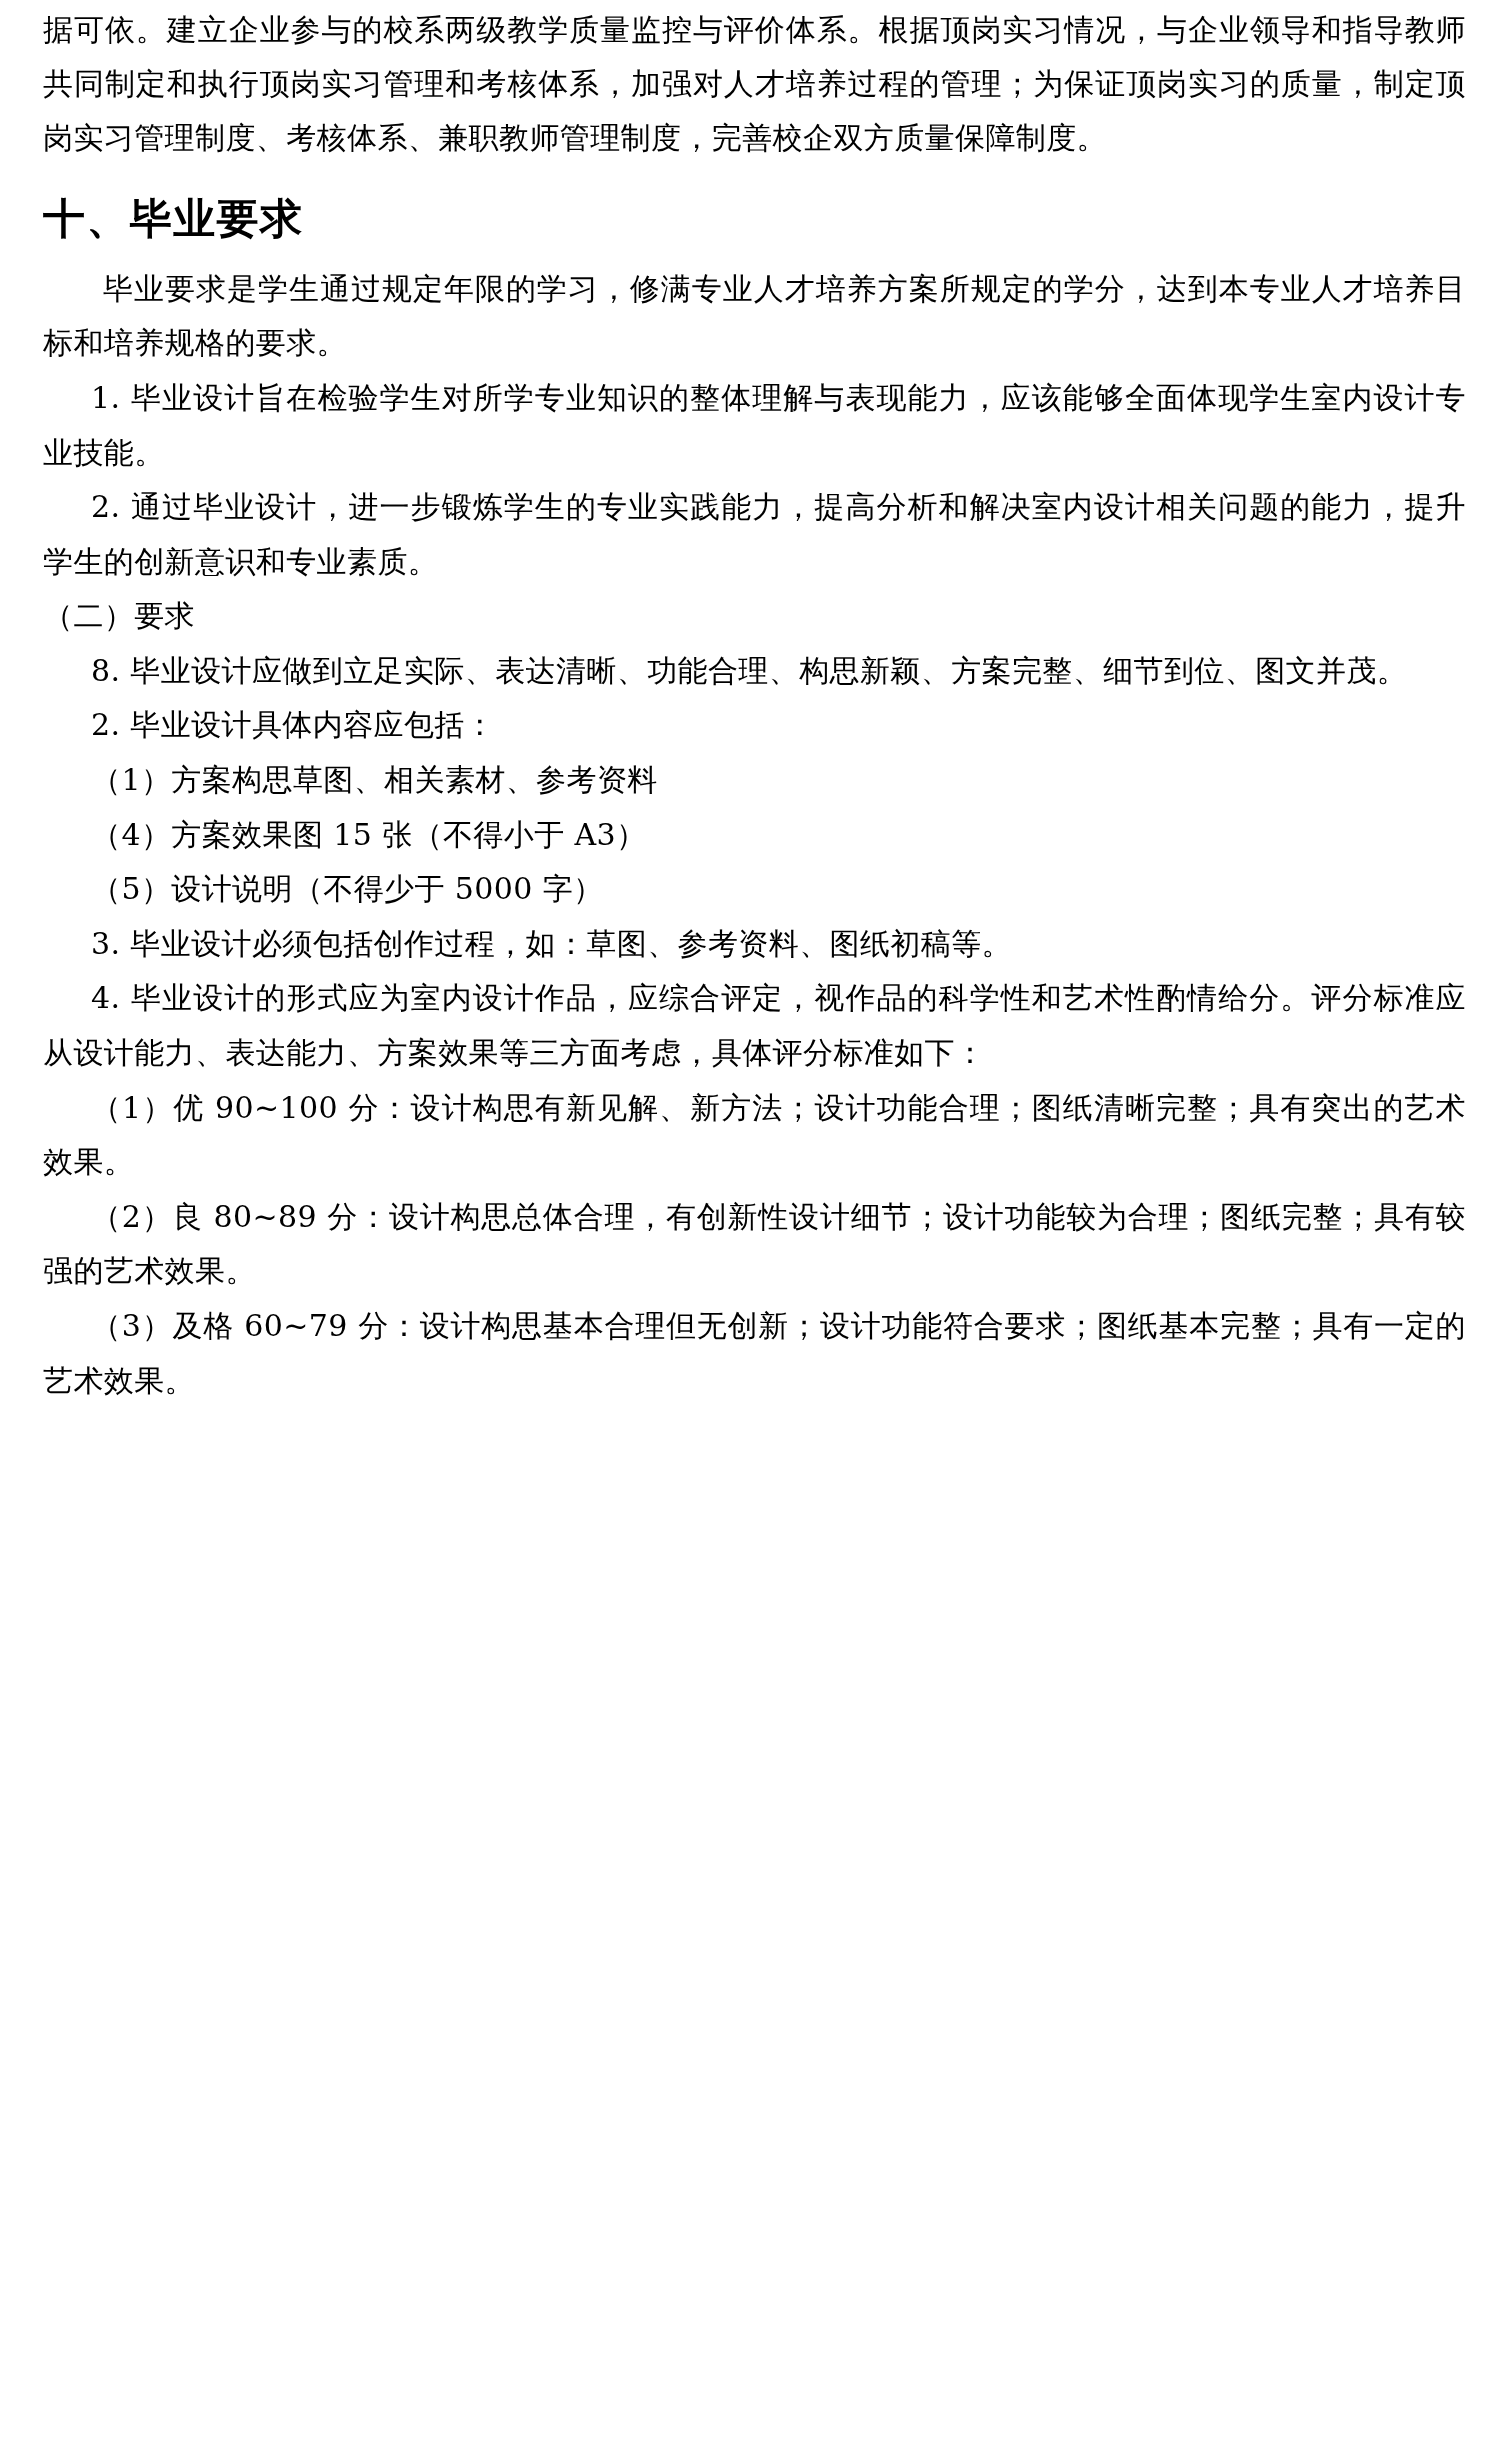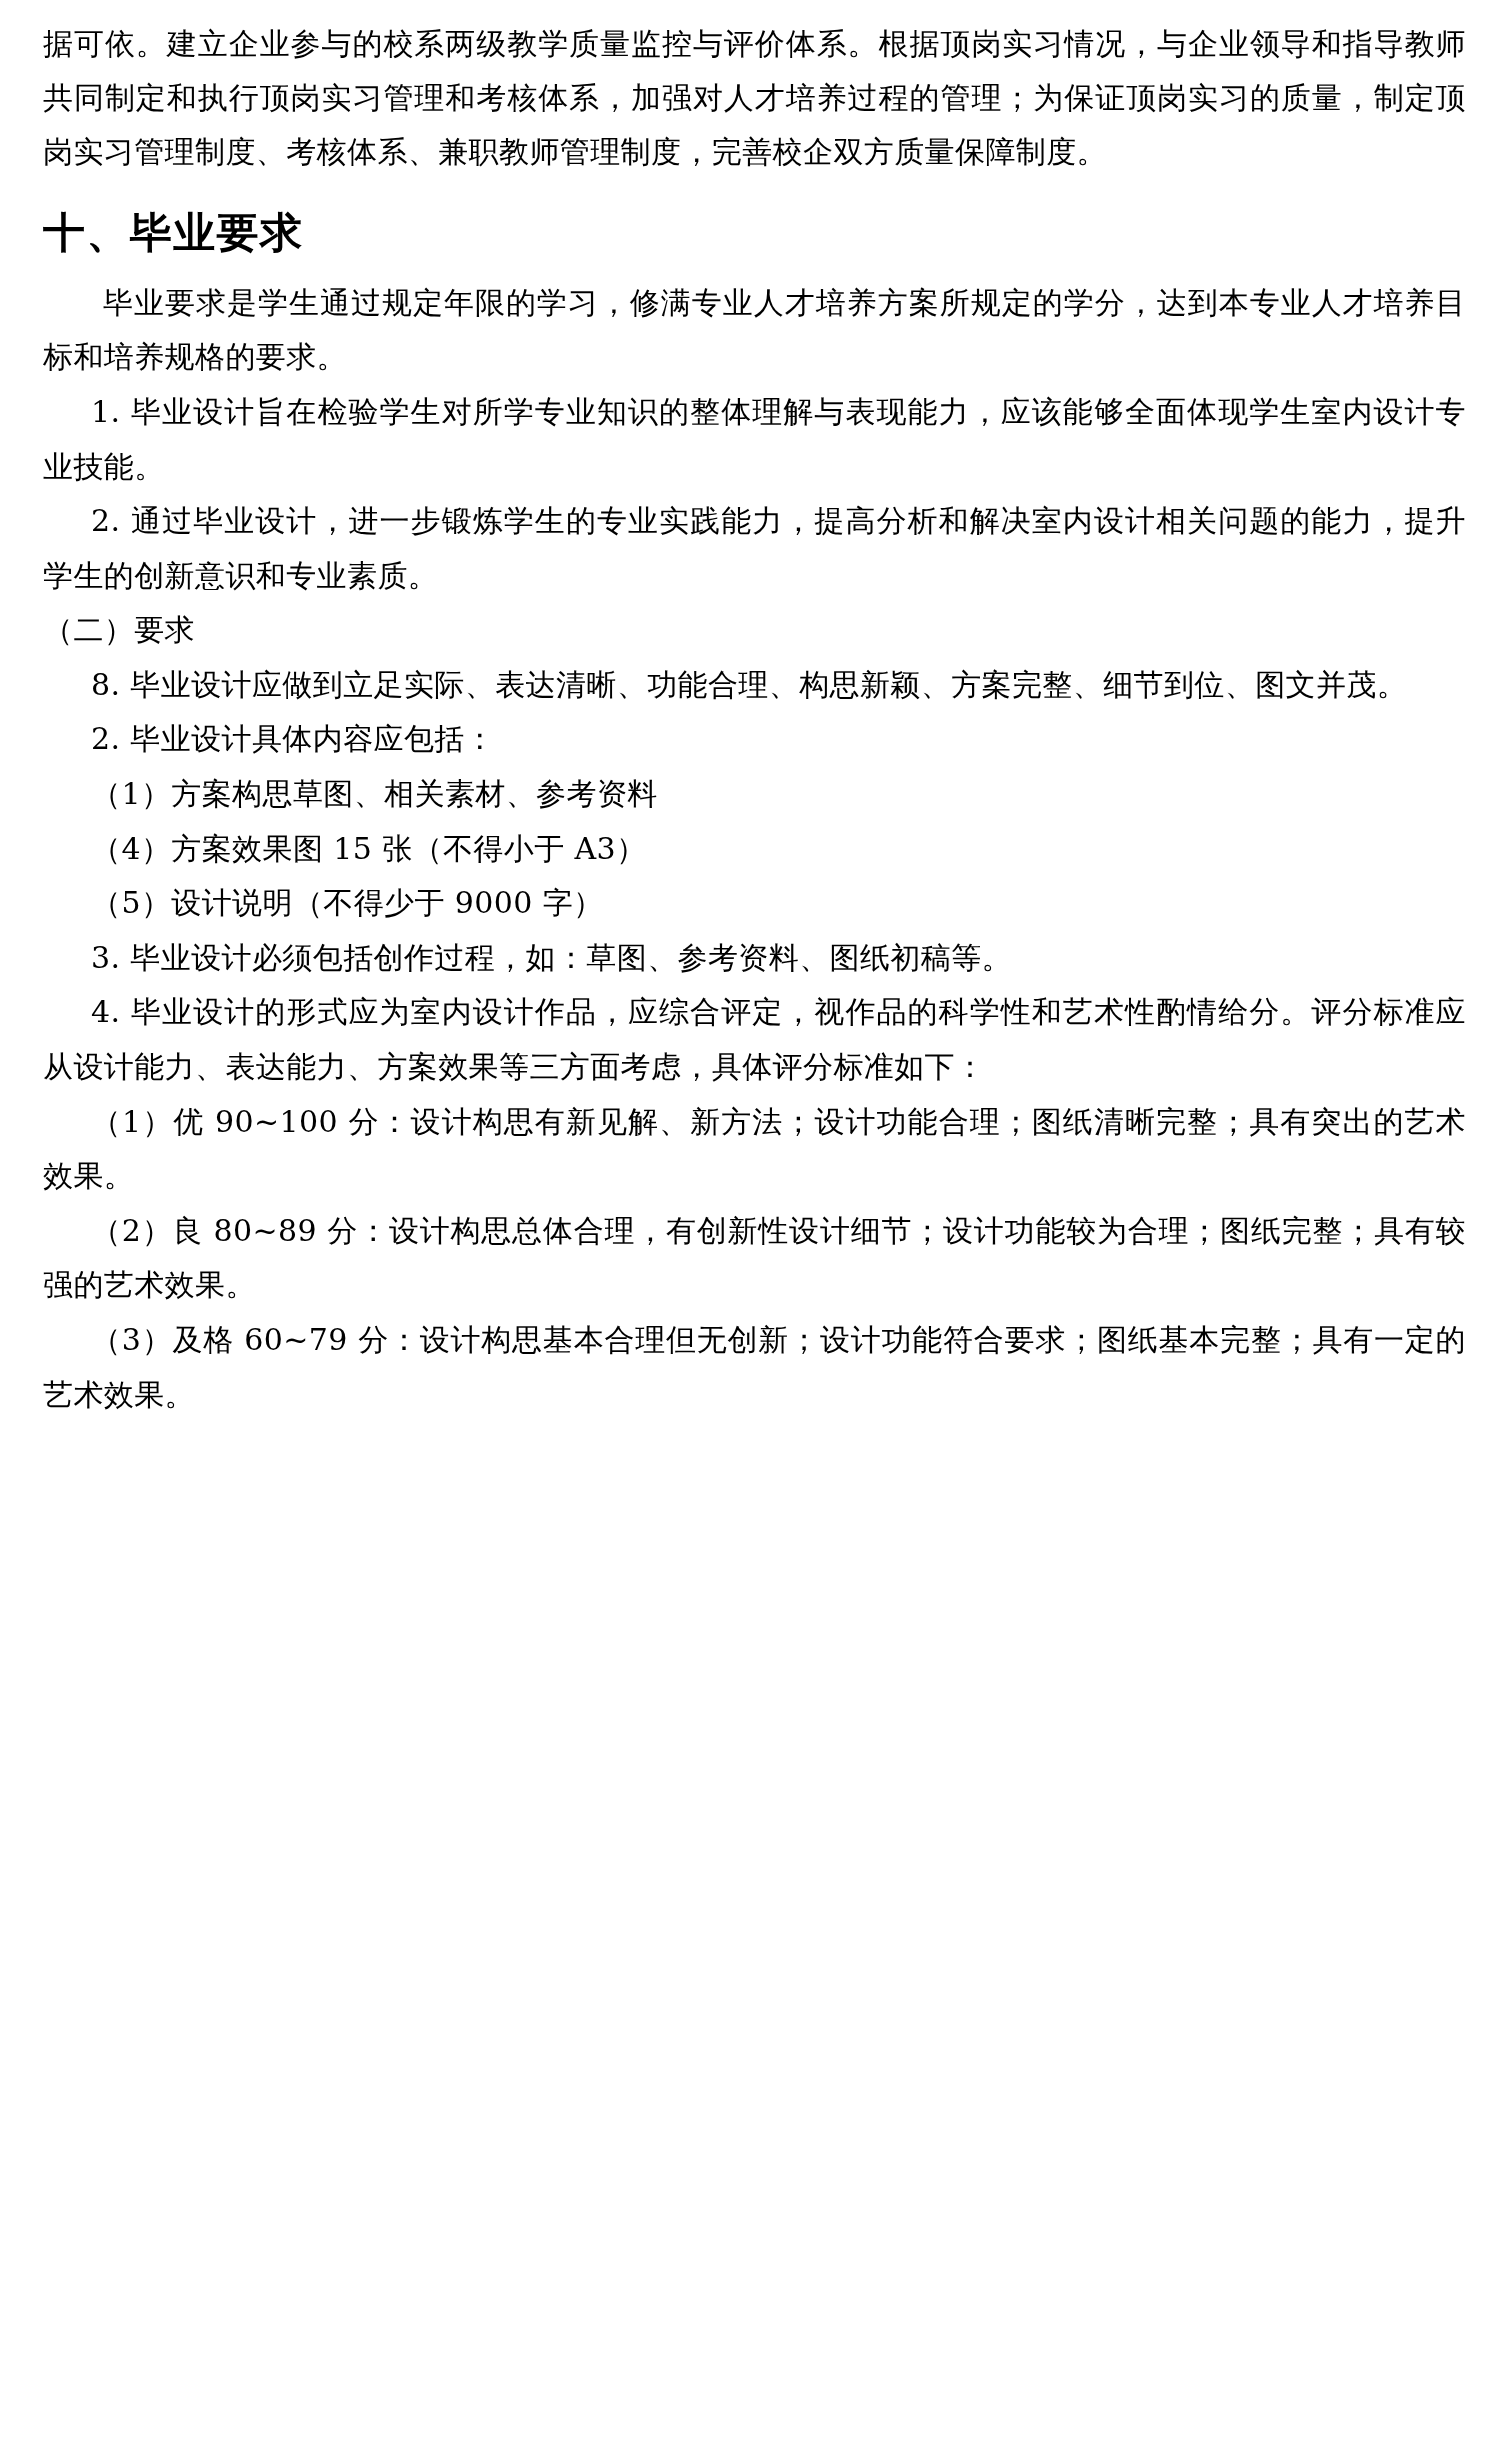--- a/index.html
+++ b/index.html
@@ -9,21 +9,21 @@
   }
   body {
     width: 1509px;
     font-family: "DejaVu Serif", "Liberation Serif", serif;
     color: #000000;
   }
   .page {
     width: 1509px;
     min-height: 2462px;
     box-sizing: border-box;
-    padding: 17px 43px 29px 43px;
+    padding: 3px 43px 29px 43px;
     background: #ffffff;
   }
   .doc-body {
     font-size: 30px;
     line-height: 1.82;
     text-align: justify;
     text-justify: inter-ideograph;
     letter-spacing: 0.4px;
   }
   p {
@@ -73,21 +73,21 @@
     <p class="p-ind15">8. 毕业设计应做到立足实际、表达清晰、功能合理、构思新颖、方案完整、细节到位、图文并茂。</p>
 
     <p class="p-ind15">2. 毕业设计具体内容应包括：</p>
 
     <p class="p-ind15">（1）方案构思草图、相关素材、参考资料</p>
 
 
 
     <p class="p-ind15">（4）方案效果图 15 张（不得小于 A3）</p>
 
-    <p class="p-ind15">（5）设计说明（不得少于 9000 字）</p>
+    <p class="p-ind15">（5）设计说明（不得少于 5000 字）</p>
 
     <p class="p-ind15">3. 毕业设计必须包括创作过程，如：草图、参考资料、图纸初稿等。</p>
 
     <p class="p-ind15">4. 毕业设计的形式应为室内设计作品，应综合评定，视作品的科学性和艺术性酌情给分。评分标准应从设计能力、表达能力、方案效果等三方面考虑，具体评分标准如下：</p>
 
     <p class="p-ind15">（1）优 90~100 分：设计构思有新见解、新方法；设计功能合理；图纸清晰完整；具有突出的艺术效果。</p>
 
     <p class="p-ind15">（2）良 80~89 分：设计构思总体合理，有创新性设计细节；设计功能较为合理；图纸完整；具有较强的艺术效果。</p>
 
     <p class="p-ind15">（3）及格 60~79 分：设计构思基本合理但无创新；设计功能符合要求；图纸基本完整；具有一定的艺术效果。</p>

